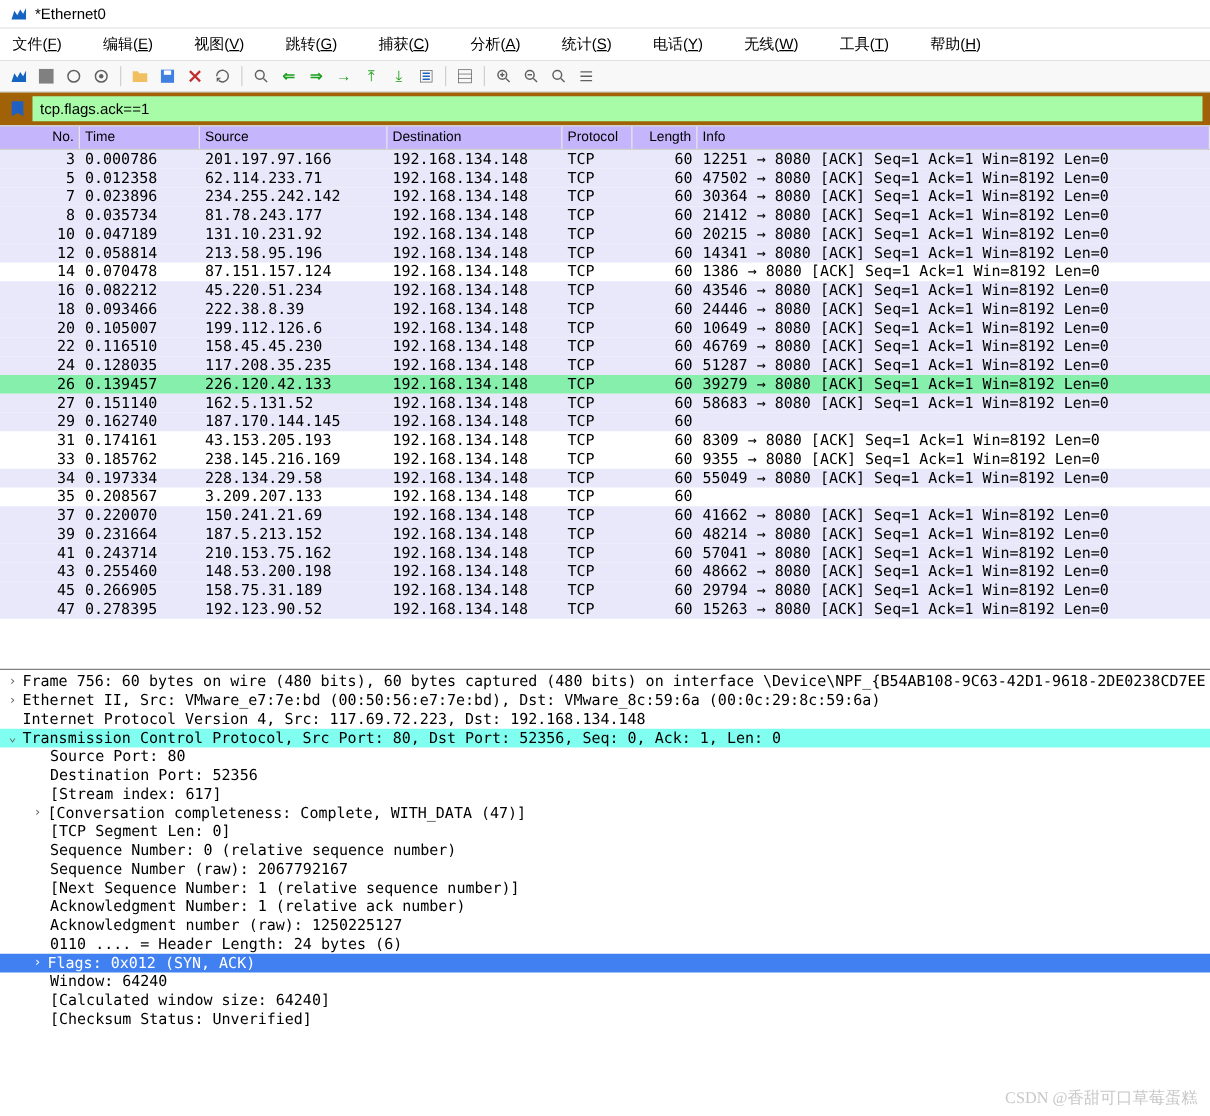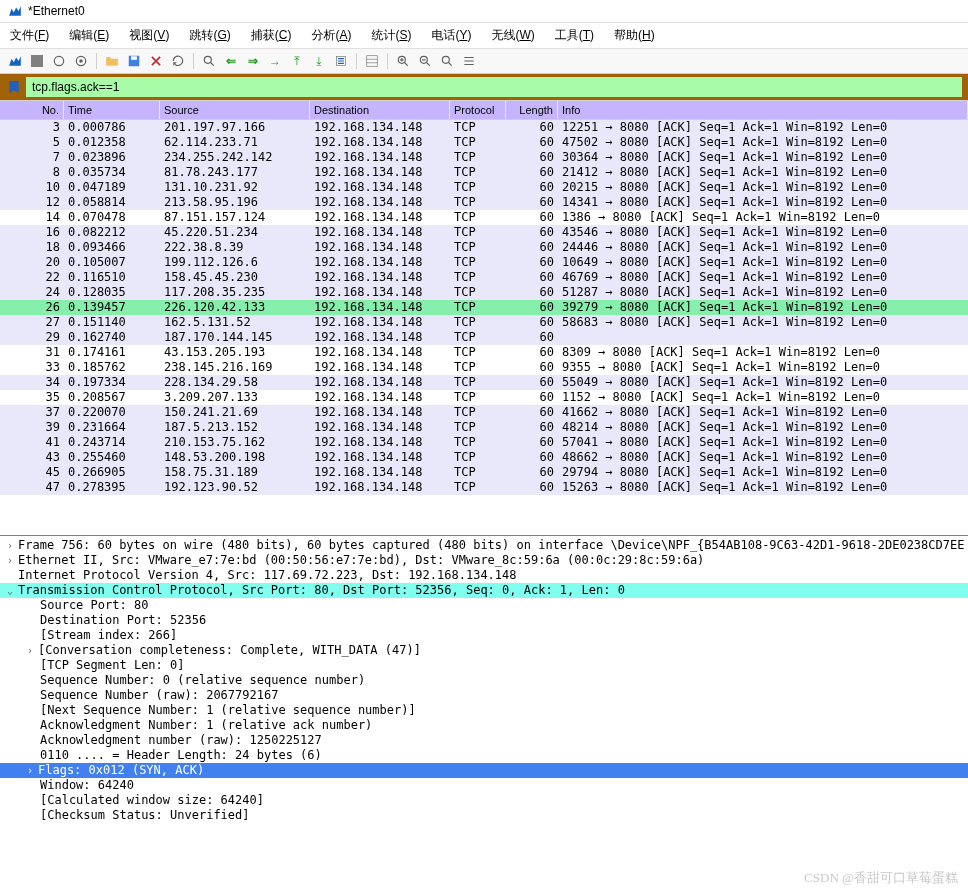--- a/index.html
+++ b/index.html
@@ -1,20 +1,20 @@
 <!DOCTYPE html>
 <html><head>
 <meta charset="utf-8">
 <style>
 * { margin:0; padding:0; box-sizing:border-box; }
 body { font-family:"Microsoft YaHei","Segoe UI",Tahoma,sans-serif; font-size:12px; background:#fff; color:#000; width:968px; height:893px; overflow:hidden; position:relative; }
 .titlebar { background:#fff; border-bottom:1px solid #e0e0e0; padding:4px 8px; display:flex; align-items:center; }
 .titlebar .fin { width:14px; height:14px; margin-right:6px; }
 .titlebar .title { font-size:12px; }
-.menubar { background:#fff; padding:2px 4px; display:flex; gap:8px; border-bottom:1px solid #e0e0e0; }
+.menubar { background:#fff; padding:2px 4px; display:flex; gap:21px; border-bottom:1px solid #e0e0e0; }
 .menubar .menuitem { padding:2px 6px; cursor:default; }
 .menubar .menuitem u { text-decoration:underline; }
 .toolbar { background:#f8f8f8; padding:3px 6px; display:flex; align-items:center; gap:4px; border-bottom:1px solid #d0d0d0; }
 .toolbar .tbtn { width:18px; height:18px; display:flex; align-items:center; justify-content:center; cursor:pointer; }
 .toolbar .sep { width:1px; height:16px; background:#d0d0d0; margin:0 2px; }
 .filterbar { background:#a16207; padding:3px 6px; display:flex; align-items:center; border-bottom:1px solid #d0d0d0; }
 .filterbar .bookmark { width:16px; height:16px; margin-right:4px; color:#2060c0; }
 .filterbar input { flex:1; border:none; background:#a8fca8; padding:3px 6px; font-size:12px; font-family:inherit; outline:none; }
 .packetlist { height:435px; overflow:hidden; border-bottom:1px solid #808080; }
 .pl-header { display:flex; background:#c4b5fd; border-bottom:1px solid #d0d0d0; font-size:11px; }
@@ -332,21 +332,20 @@
         <span class="cell c-len">60</span>
         <span class="cell c-info">55049 → 8080 [ACK] Seq=1 Ack=1 Win=8192 Len=0</span>
       </div>
       <div class="pl-row">
         <span class="cell c-no">35</span>
         <span class="cell c-time">0.208567</span>
         <span class="cell c-src">3.209.207.133</span>
         <span class="cell c-dst">192.168.134.148</span>
         <span class="cell c-proto">TCP</span>
         <span class="cell c-len">60</span>
-        <span class="cell c-info">1152 → 8080 [ACK] Seq=1 Ack=1 Win=8192 Len=0</span>
       </div>
       <div class="pl-row alt">
         <span class="cell c-no">37</span>
         <span class="cell c-time">0.220070</span>
         <span class="cell c-src">150.241.21.69</span>
         <span class="cell c-dst">192.168.134.148</span>
         <span class="cell c-proto">TCP</span>
         <span class="cell c-len">60</span>
         <span class="cell c-info">41662 → 8080 [ACK] Seq=1 Ack=1 Win=8192 Len=0</span>
       </div>
@@ -415,21 +414,21 @@
       <span class="exp">⌄</span>
       <span class="txt">Transmission Control Protocol, Src Port: 80, Dst Port: 52356, Seq: 0, Ack: 1, Len: 0</span>
     </div>
   <div class="line ind2">
       <span>Source Port: 80</span>
     </div>
   <div class="line ind2">
       <span>Destination Port: 52356</span>
     </div>
   <div class="line ind2">
-      <span>[Stream index: 266]</span>
+      <span>[Stream index: 617]</span>
     </div>
   <div class="line ind1">
       <span class="exp">›</span>
       <span class="txt">[Conversation completeness: Complete, WITH_DATA (47)]</span>
     </div>
   <div class="line ind2">
       <span>[TCP Segment Len: 0]</span>
     </div>
   <div class="line ind2">
       <span>Sequence Number: 0    (relative sequence number)</span>

